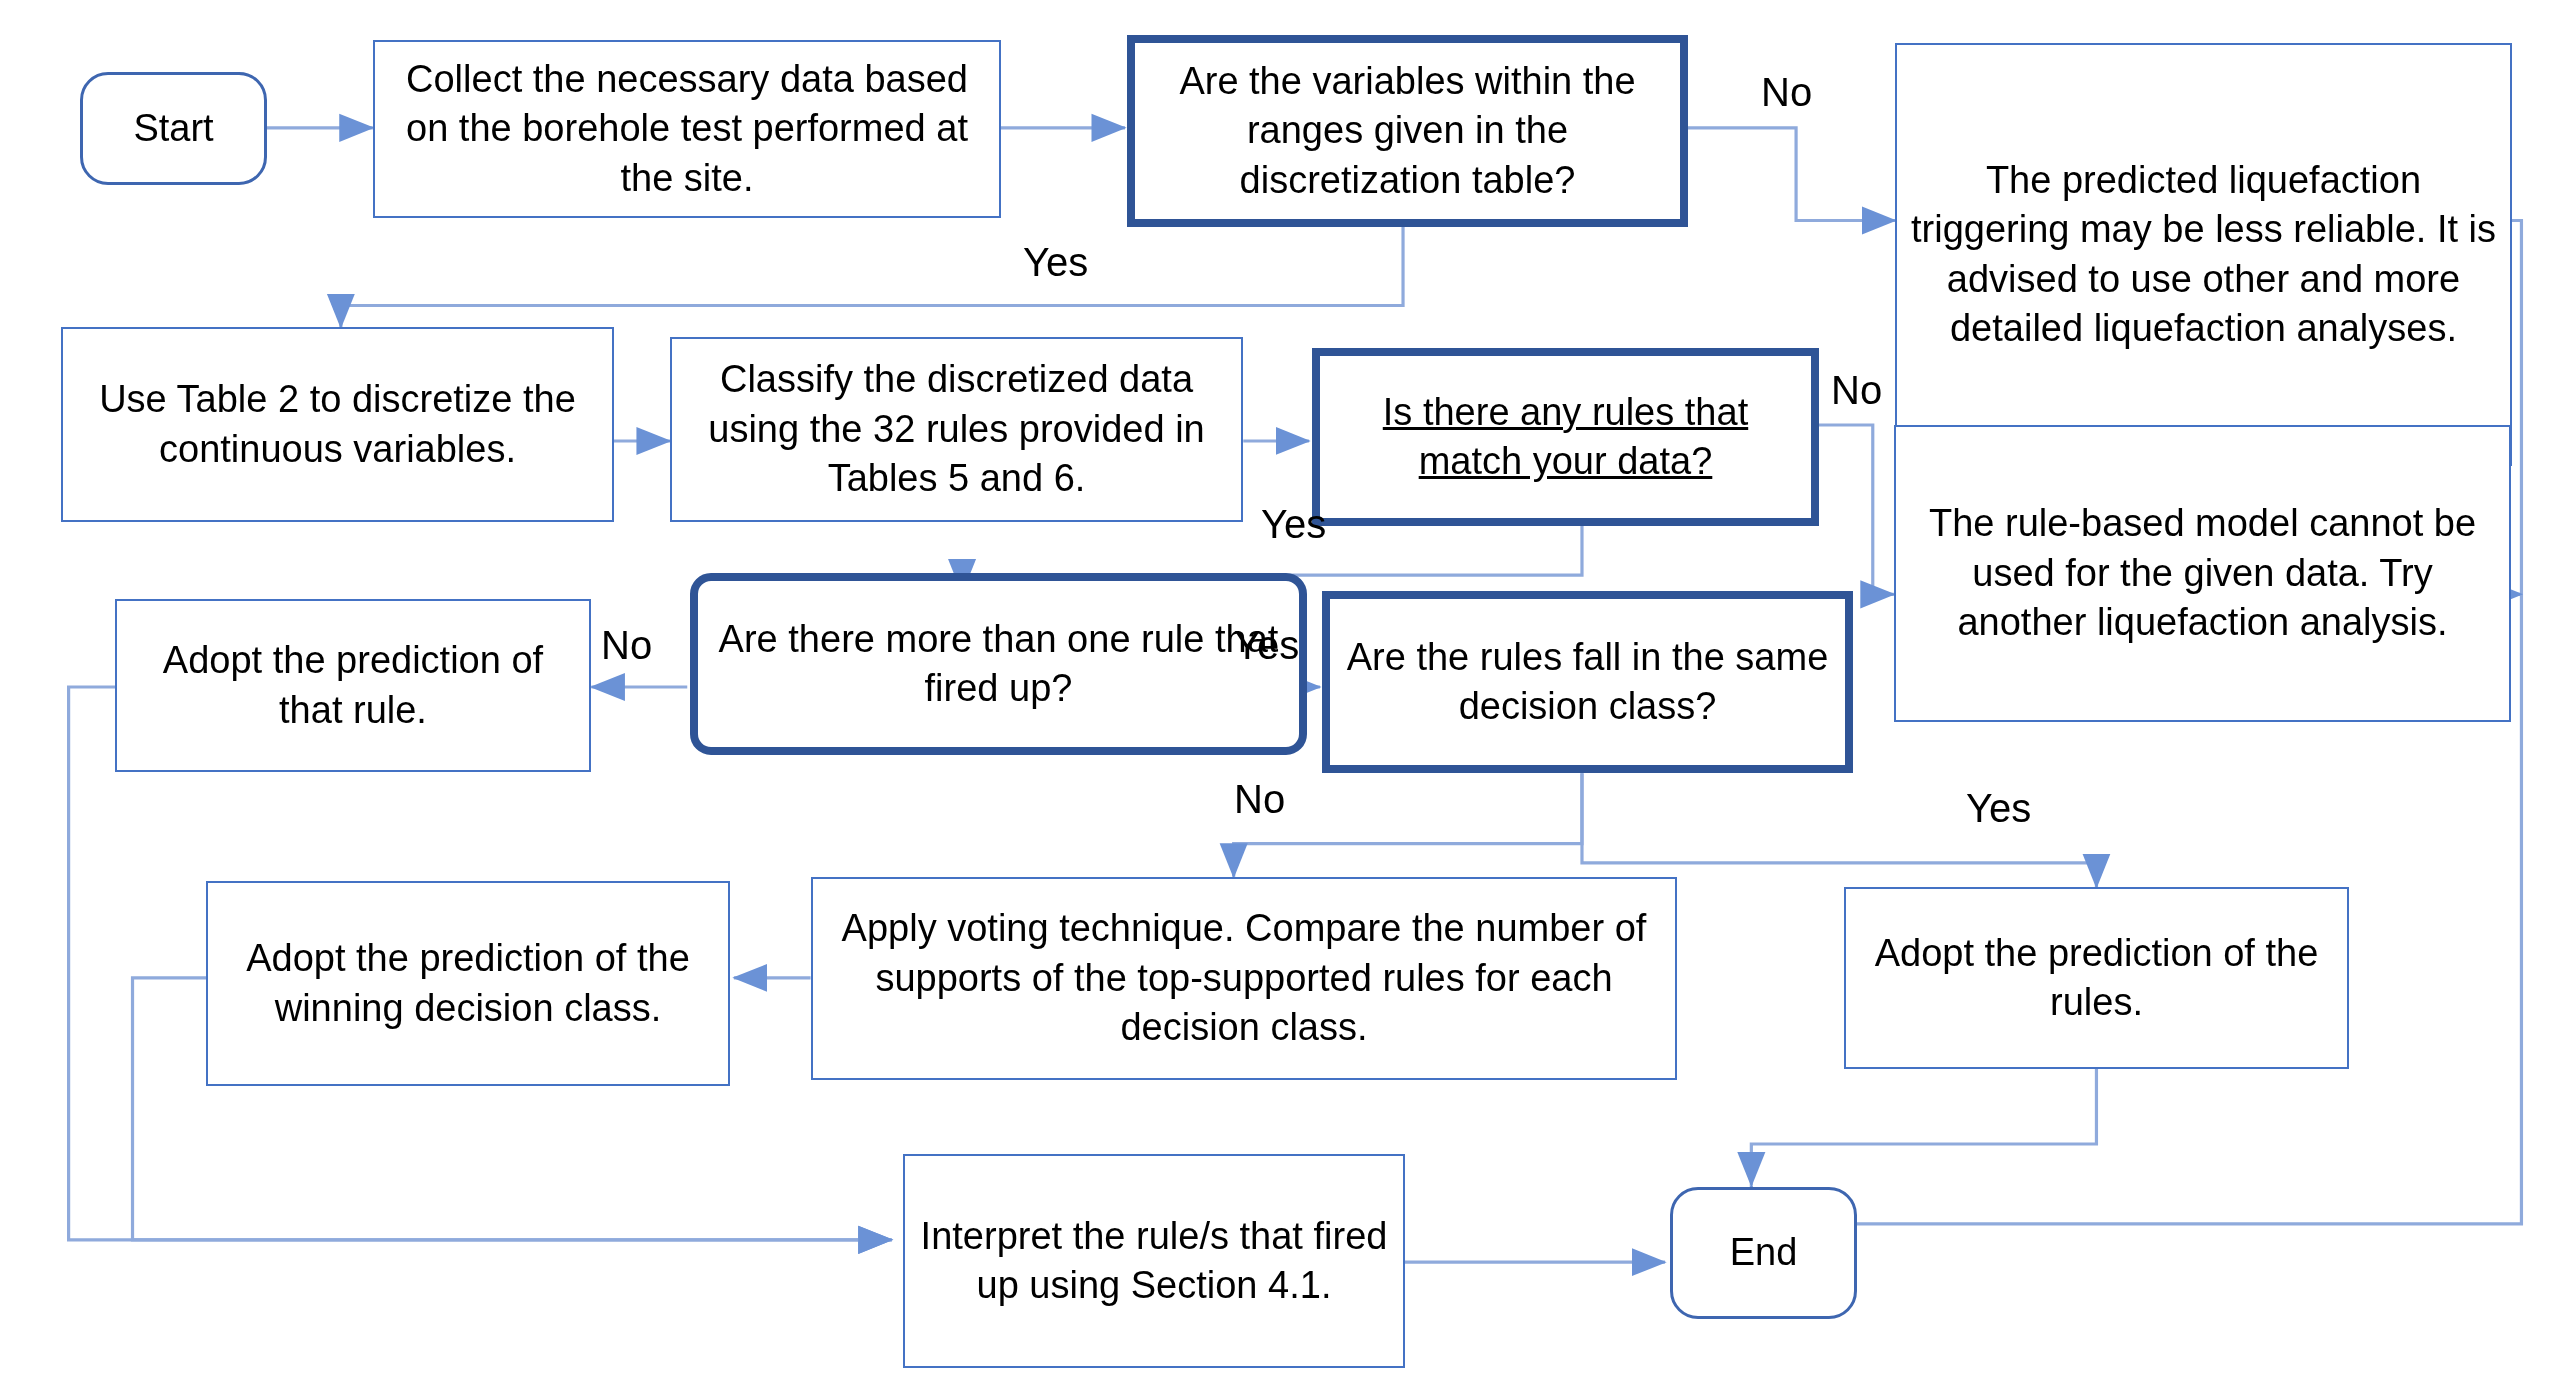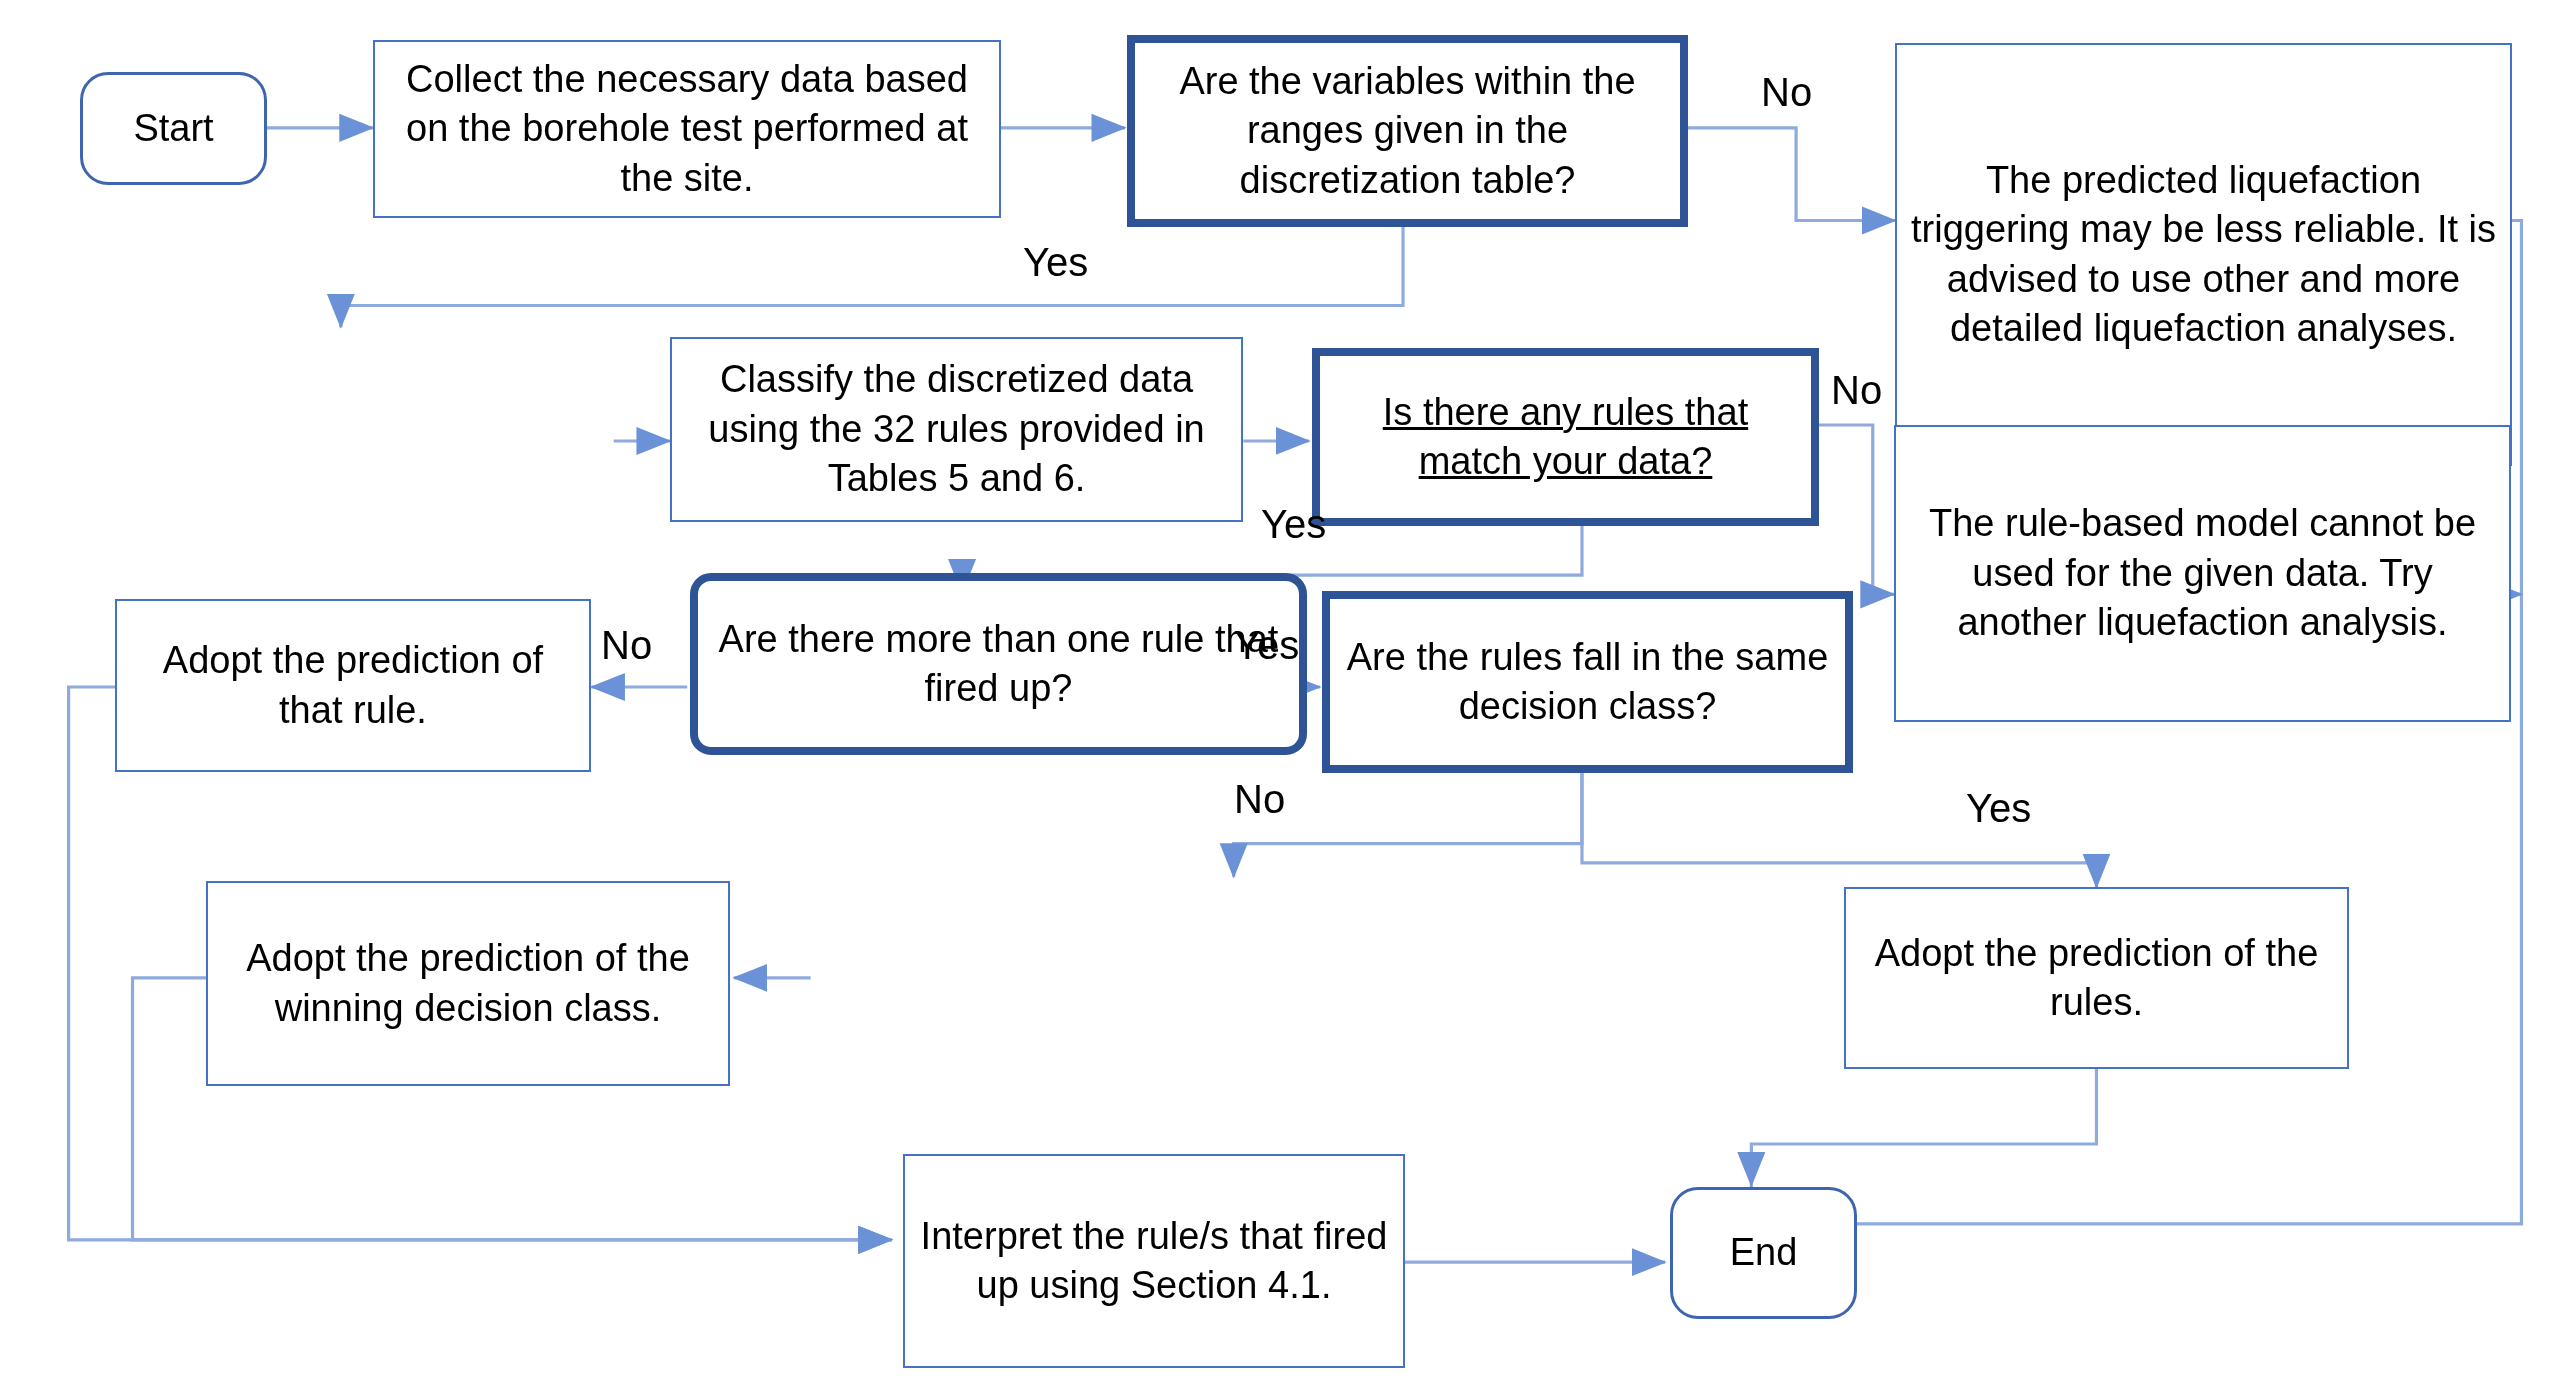--- a/index.html
+++ b/index.html
@@ -97,20 +97,23 @@
   </div>
 
   <div class="node decision" style="left:1127px;top:35px;width:561px;height:192px;">
     <span class="nodetext">Are the variables within the ranges given in the discretization table?</span>
   </div>
 
   <div class="node proc" style="left:1895px;top:43px;width:617px;height:423px;">
     <span class="nodetext">The predicted liquefaction triggering may be less reliable. It is advised to use other and more detailed liquefaction analyses.</span>
   </div>
 
+  <div class="node proc" style="left:61px;top:327px;width:553px;height:195px;">
+    <span class="nodetext">Use Table 2 to discretize the continuous variables.</span>
+  </div>
 
   <div class="node proc" style="left:670px;top:337px;width:573px;height:185px;">
     <span class="nodetext">Classify the discretized data using the 32 rules provided in Tables 5 and 6.</span>
   </div>
 
   <div class="node decision" style="left:1312px;top:348px;width:507px;height:178px;text-decoration:underline;">
     <span class="nodetext">Is there any rules that match your data?</span>
   </div>
 
   <div class="node proc" style="left:1894px;top:425px;width:617px;height:297px;">
@@ -126,20 +129,23 @@
   </div>
 
   <div class="node decision" style="left:1322px;top:591px;width:531px;height:182px;">
     <span class="nodetext">Are the rules fall in the same decision class?</span>
   </div>
 
   <div class="node proc" style="left:206px;top:881px;width:524px;height:205px;">
     <span class="nodetext">Adopt the prediction of the winning decision class.</span>
   </div>
 
+  <div class="node proc" style="left:811px;top:877px;width:866px;height:203px;">
+    <span class="nodetext">Apply voting technique. Compare the number of supports of the top-supported rules for each decision class.</span>
+  </div>
 
   <div class="node proc" style="left:1844px;top:887px;width:505px;height:182px;">
     <span class="nodetext">Adopt the prediction of the rules.</span>
   </div>
 
   <div class="node proc" style="left:903px;top:1154px;width:502px;height:214px;">
     <span class="nodetext">Interpret the rule/s that fired up using Section 4.1.</span>
   </div>
 
   <div class="node terminal" style="left:1670px;top:1187px;width:187px;height:132px;">

